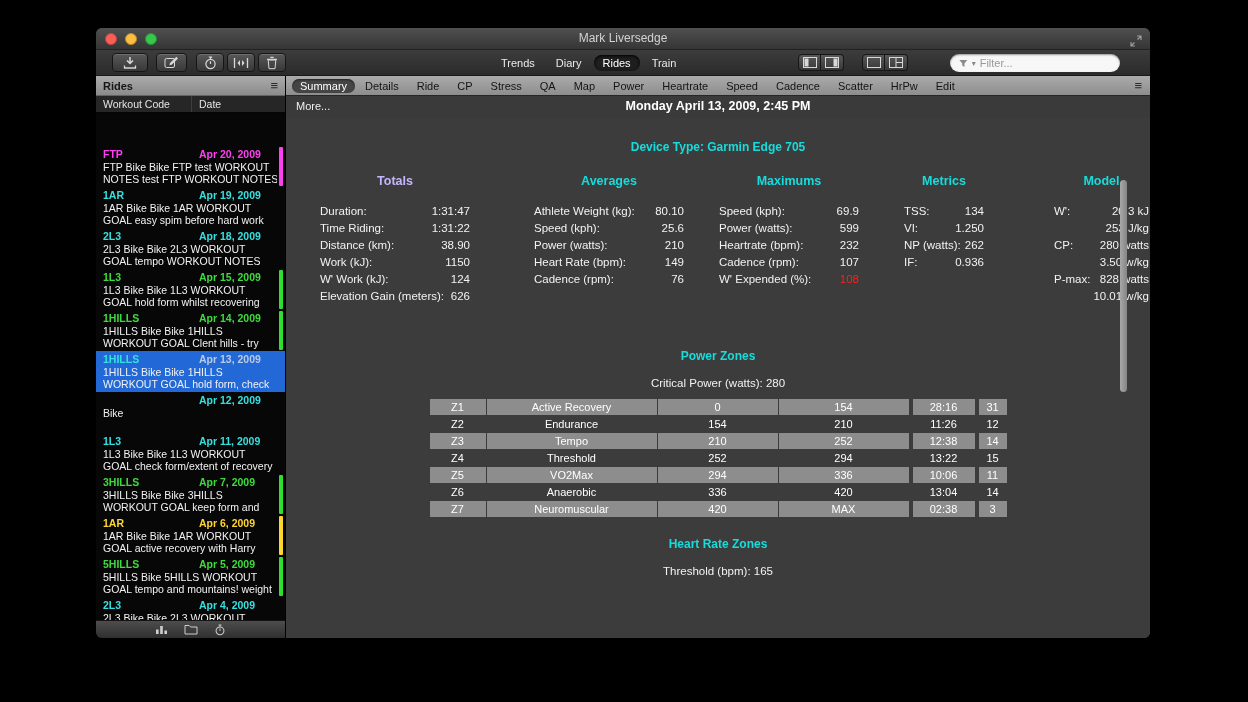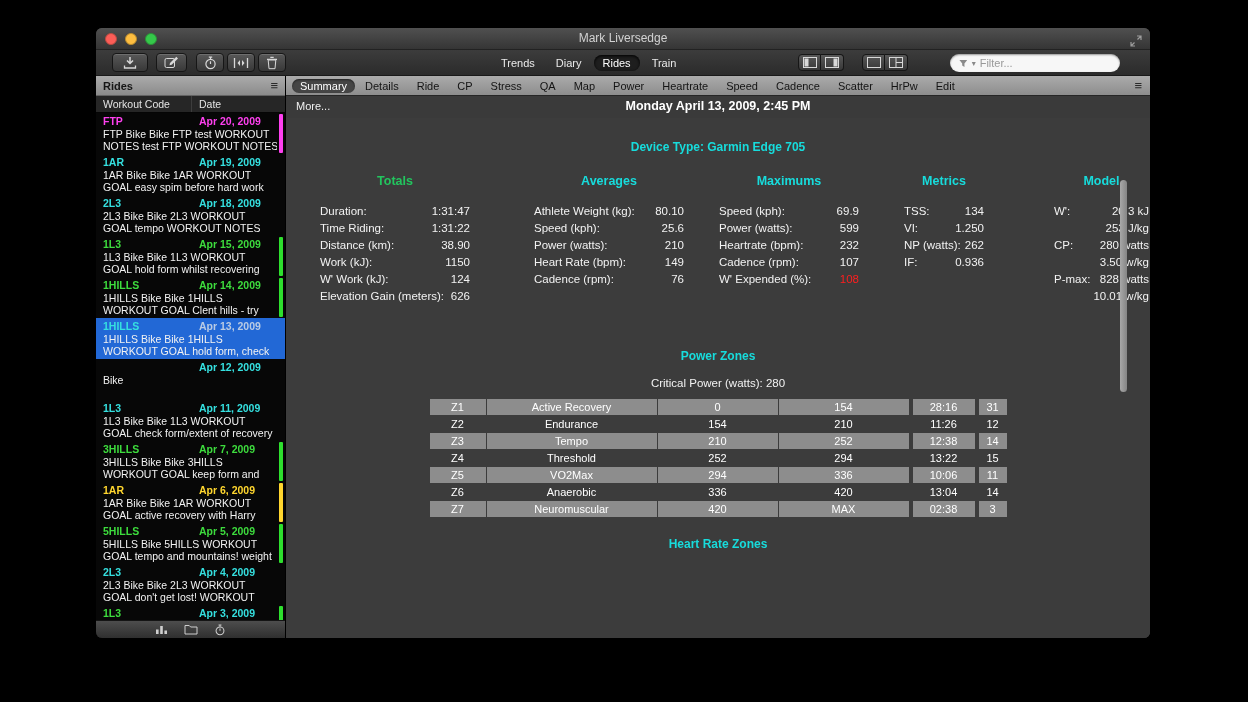--- a/index.html
+++ b/index.html
@@ -46,21 +46,21 @@
   
   .sidebar { width:190px; background:#070707; display:flex; flex-direction:column; border-right:1px solid #000; }
   .sb-header { height:20px; background:linear-gradient(#ababab,#8b8b8b); display:flex; align-items:center;
                justify-content:space-between; padding:0 7px; border-bottom:1px solid #636363; }
   .sb-header .lbl { font-size:11px; font-weight:bold; color:#161616; }
   .menu-glyph { font-size:13px; color:#2a2a2a; line-height:1; }
   .sb-cols { height:17px; background:#262626; display:flex; align-items:center; font-size:10.5px; color:#e4e4e4;
              border-bottom:1px solid #050505; }
   .sb-col-code { width:96px; padding-left:7px; border-right:1px solid #3d3d3d; height:100%; line-height:16px; }
   .sb-col-date { padding-left:7px; }
-  .ride-list { flex:1; overflow:hidden; position:relative; }
+  .ride-list { flex:1; overflow:hidden; position:relative;margin-top:33px; }
   .ride-row { position:relative; height:41px; cursor:default; }
   .ride-row.selected { background:#2268d6; }
   .ride-code { position:absolute; left:7px; top:2px; font-size:10.5px; font-weight:bold; white-space:nowrap; }
   .ride-date { position:absolute; left:103px; top:2px; font-size:10.5px; font-weight:bold; white-space:nowrap; }
   .ride-l1, .ride-l2 { position:absolute; left:7px; right:8px; font-size:10.5px; color:#f2f2f2;
                        white-space:nowrap; overflow:hidden; }
   .ride-l1 { top:15px; } .ride-l2 { top:27px; }
   .ride-stripe { position:absolute; right:2px; top:1px; bottom:1px; width:4px; border-radius:1px; }
   .sb-footer { height:18px; background:linear-gradient(#4d4d4d,#2f2f2f); border-top:1px solid #141414;
                display:flex; align-items:center; justify-content:center; gap:16px; }
@@ -391,21 +391,21 @@
         <div class="more-row">
           <span class="more-link">More...</span>
           <div class="ride-title">Monday April 13, 2009, 2:45 PM</div>
         </div>
 
         <div class="content">
           <div class="cyan-h device-line" style="color: rgb(23, 220, 220);">Device Type: Garmin Edge 705</div>
 
           <div class="sum-cols">
             <div class="col-totals">
-              <div class="sum-title" style="color: #22c55e;">Totals</div>
+              <div class="sum-title" style="color: #c4b5fd;">Totals</div>
               <div>
 
                   <div class="metric-row">
                     <span class="m-label">Duration:</span>
                     <span class="m-value">1:31:47</span>
                   </div>
 
                   <div class="metric-row">
                     <span class="m-label">Time Riding:</span>
                     <span class="m-value">1:31:22</span>
@@ -621,20 +621,21 @@
                     <span class="ch">MAX</span>
                     <span class="ct">02:38</span>
                     <span class="cp">3</span>
                   </div>
                 </div>
             </div>
           </div>
 
           <div class="hr-block">
             <div class="cyan-h" style="color: rgb(23, 220, 220);">Heart Rate Zones</div>
+            <div class="z-sub">Threshold (bpm): 165</div>
           </div>
         </div>
 
         <div class="scroll-thumb"></div>
       </div>
     </div>
   </div>
 </div>
 
 </body></html>

